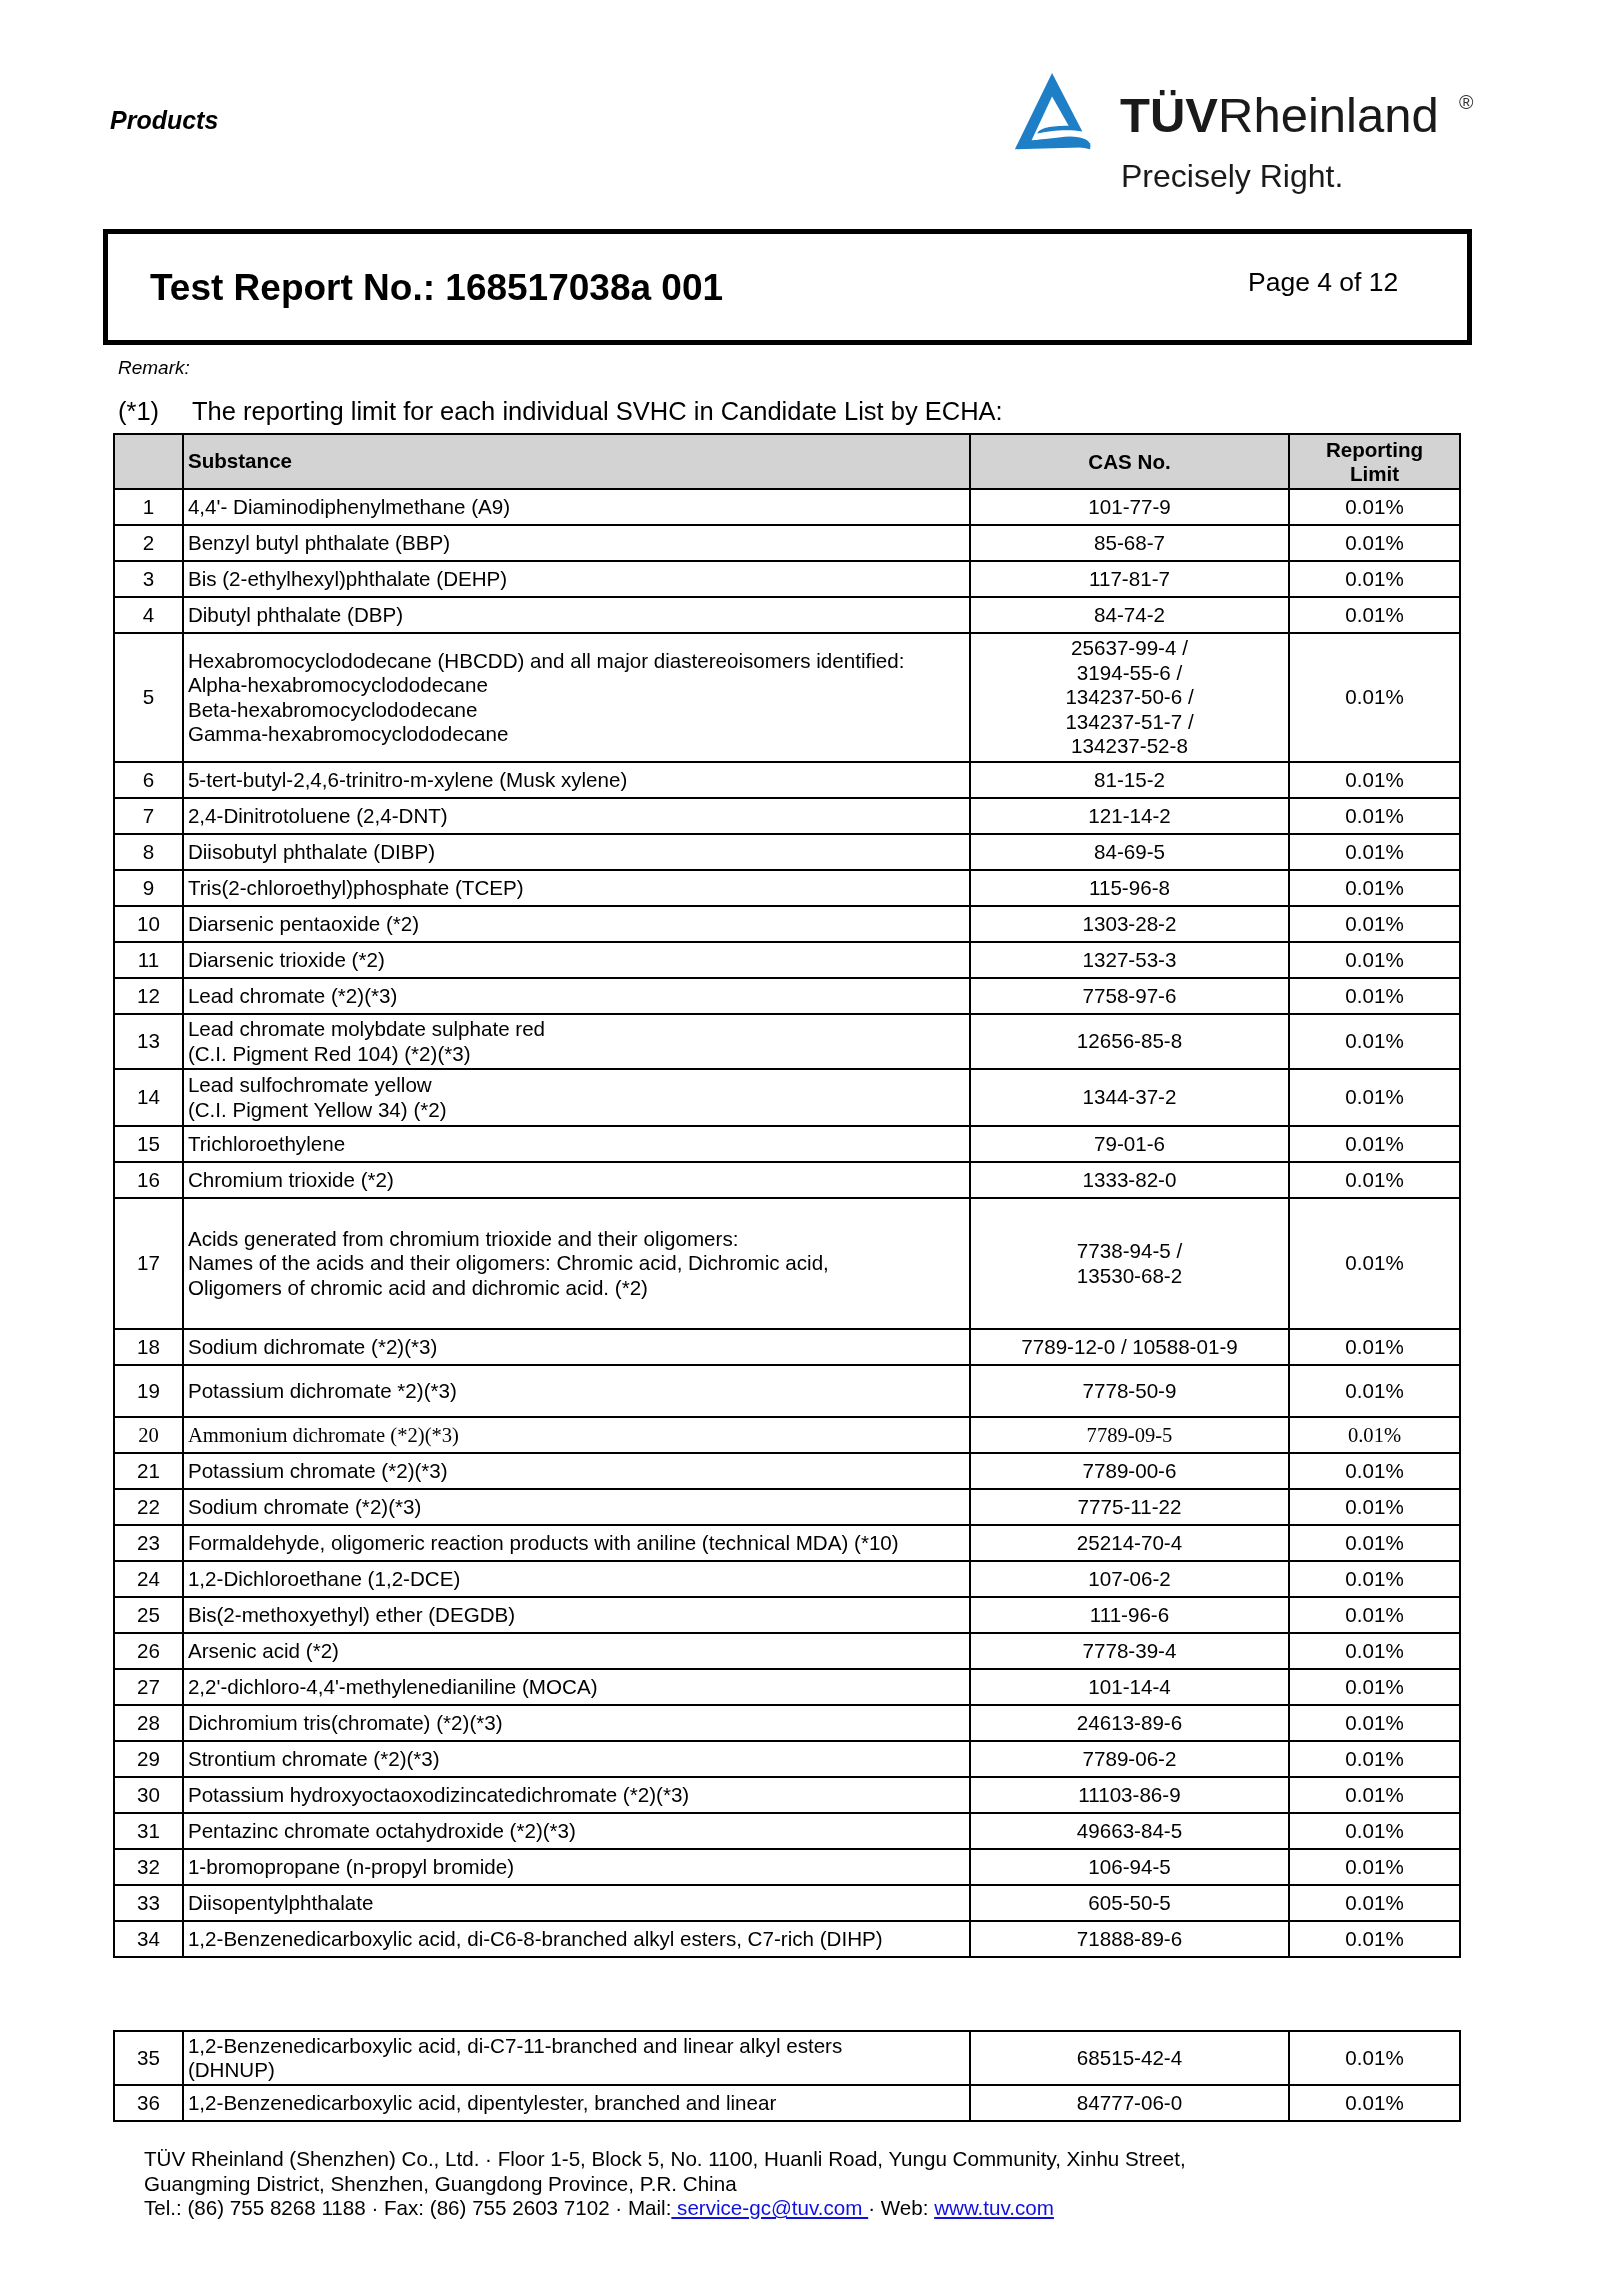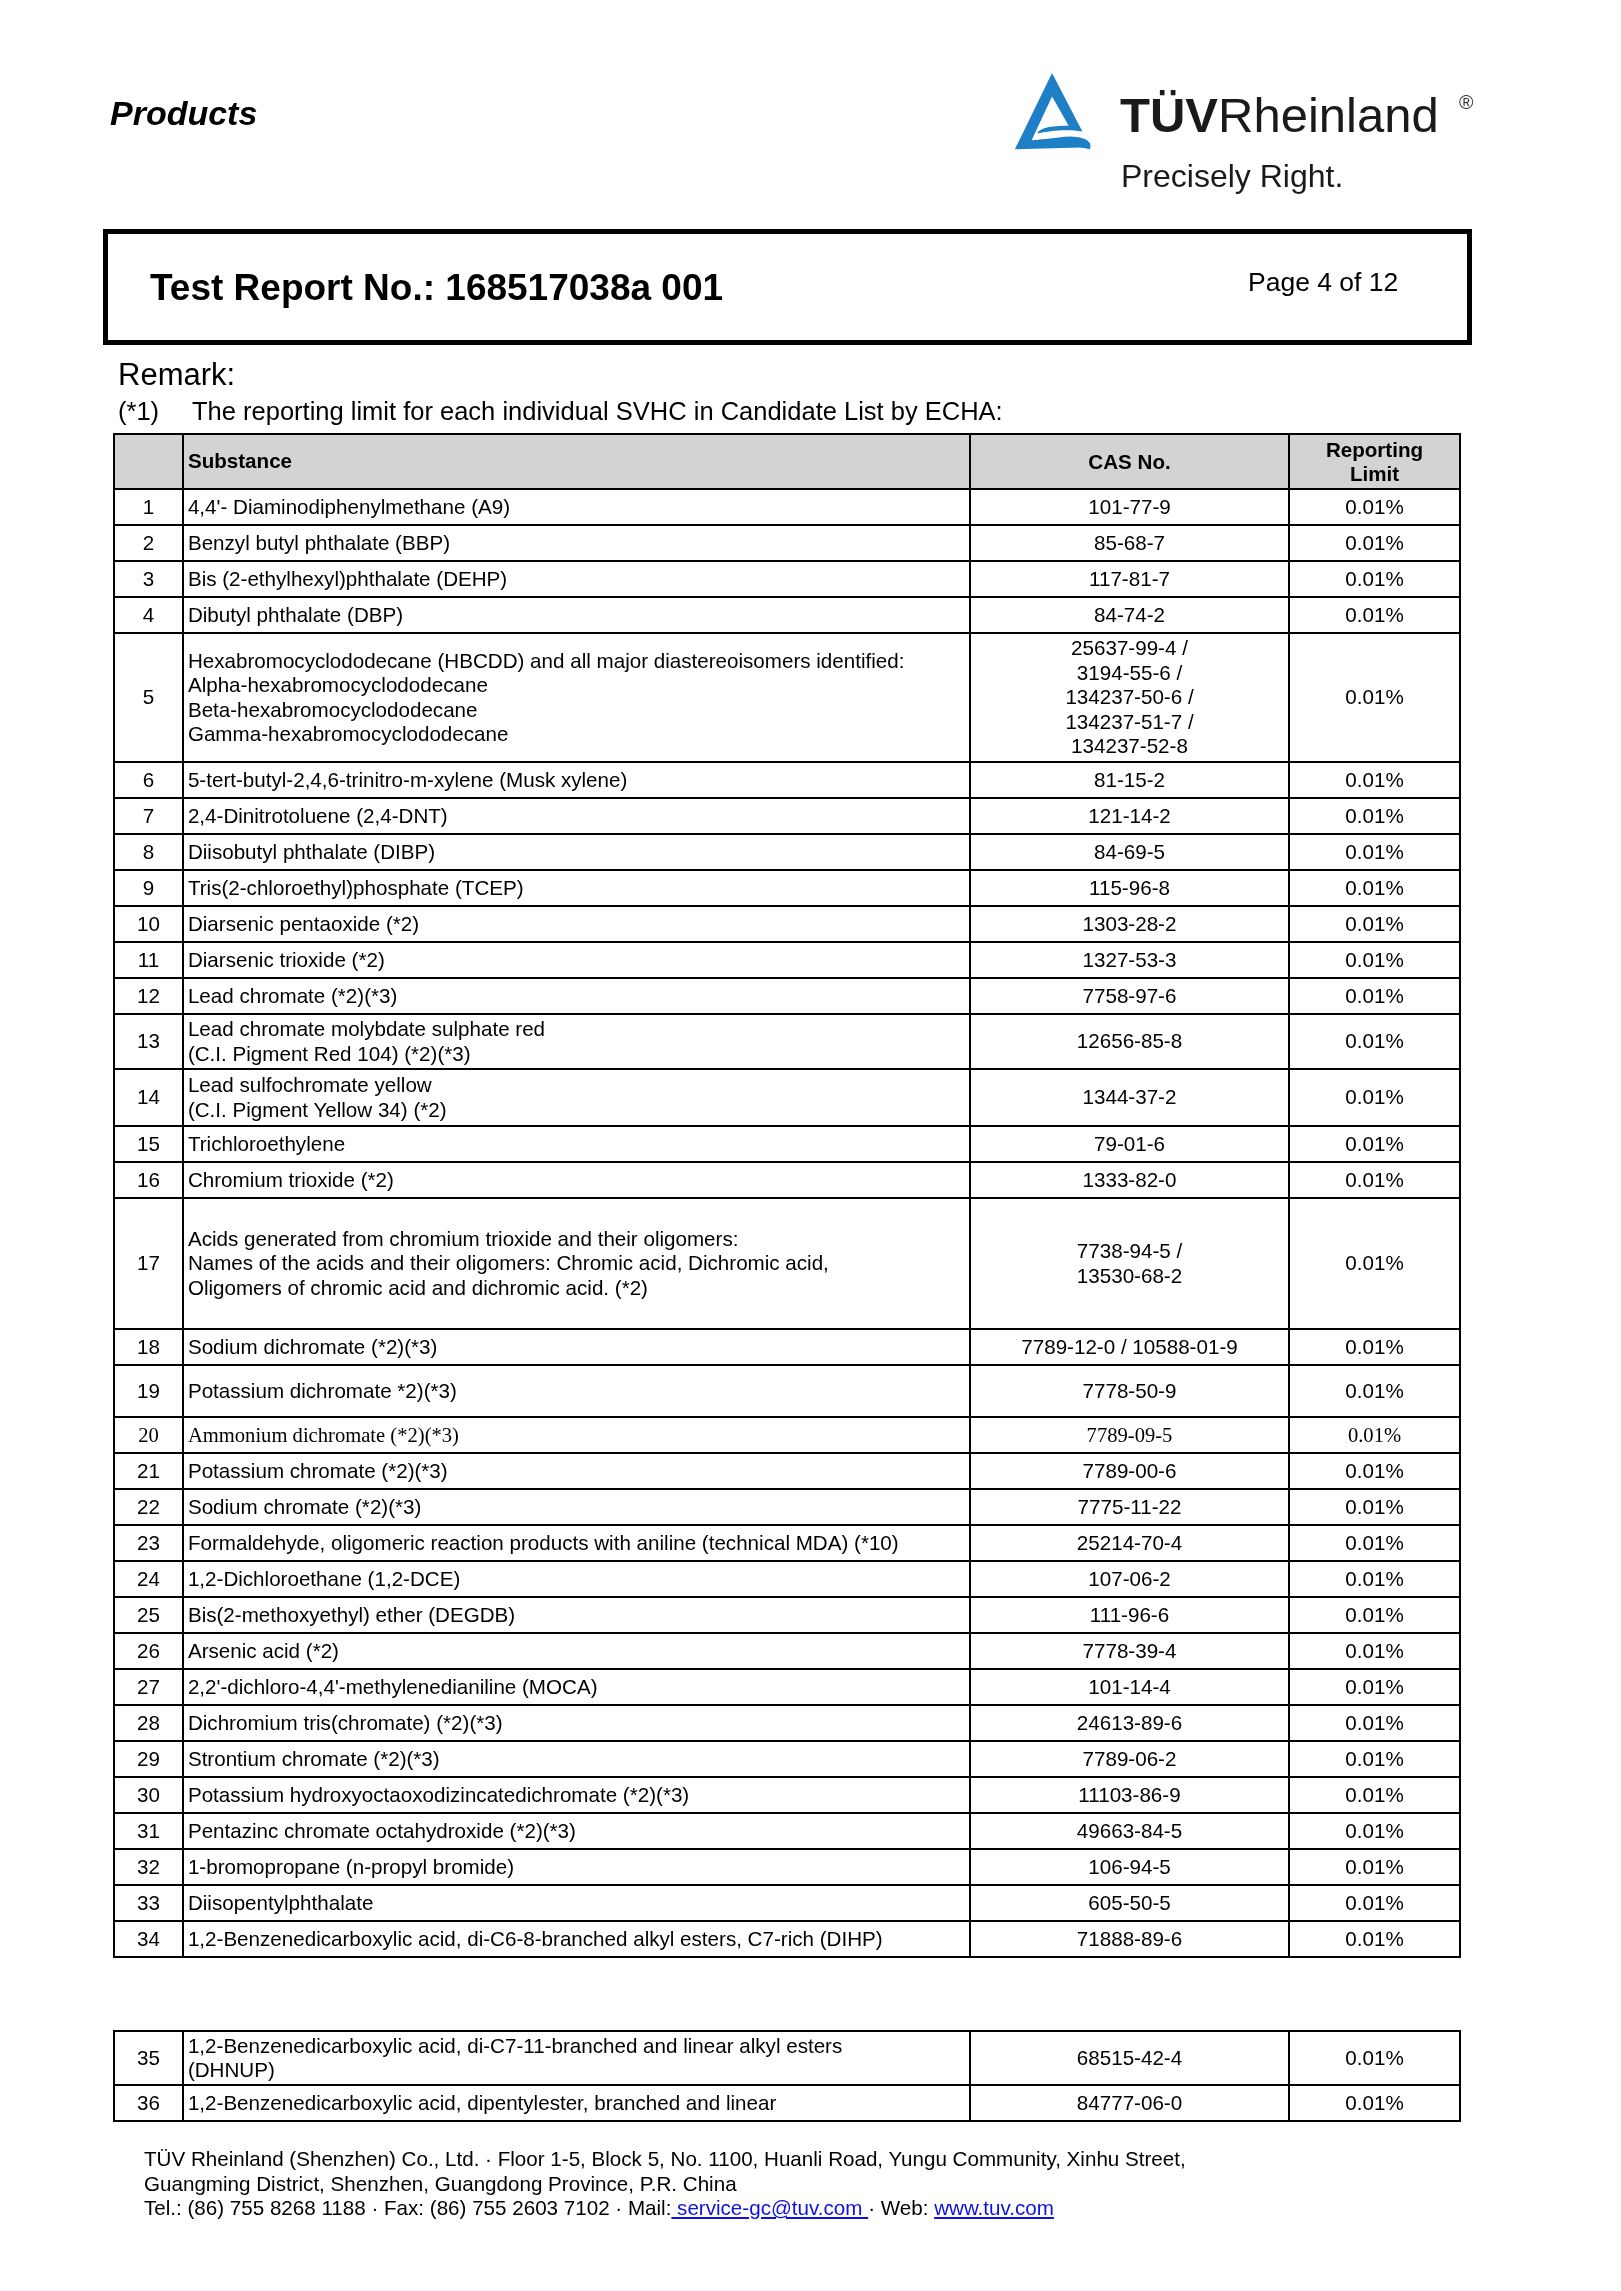--- a/index.html
+++ b/index.html
@@ -1,31 +1,31 @@
 <!DOCTYPE html>
 <html><head>
 <meta charset="utf-8">
 <style>
   html, body { margin: 0; padding: 0; background: #ffffff; }
   body { width: 1621px; height: 2292px; position: relative; overflow: hidden;
          font-family: "Liberation Sans", sans-serif; color: #000; }
   .abs { position: absolute; }
-  .products { left: 110px; top: 94px; font-size: 34px; font-weight: bold; font-style: italic; }
+  .products { left: 110px; top: 106px; font-size: 25px; font-weight: bold; font-style: italic; }
   .logo { left: 1010px; top: 69px; width: 490px; height: 137px; }
   .logo-mark { position: absolute; left: 0; top: 0; }
   .logo-name { position: absolute; left: 110px; top: 21.6px; font-size: 49px; letter-spacing: 0px; line-height: 1; color: #1a1a1a; white-space: nowrap; }
   .logo-name b { font-weight: bold; margin-top: 36px; }
   .logo-reg { position: absolute; left: 449px; top: 21.6px; font-size: 19.6px; color: #333; }
   .logo-tag { position: absolute; left: 111px; top: 89px; font-size: 32px; color: #1a1a1a; white-space: nowrap; }
 
   .title-box { left: 103px; top: 229px; width: 1359px; height: 106px; border: 5.9px solid #000; }
   .title-text { position: absolute; left: 42px; top: 33px; font-size: 37px; font-weight: bold; white-space: nowrap; }
   .page-text { position: absolute; left: 1140px; top: 33px; font-size: 26.5px; white-space: nowrap; }
 
-  .remark { left: 118px; top: 357px; font-size: 31px; }
+  .remark { left: 118px; top: 357px; font-size: 19px; font-style: italic; }
   .note1 { left: 118px; top: 397px; font-size: 25.5px; white-space: nowrap; }
   .note1 .code { display: inline-block; width: 74px; }
 
   table.svhc { position: absolute; left: 113px; width: 1345px; border-collapse: collapse; table-layout: fixed; }
   table.svhc td, table.svhc th { border: 2.9px solid #000; border-left-width: 2px; border-right-width: 2px; padding: 0 3.9px; font-size: 20.6px; line-height: 24.5px; vertical-align: middle; }
   table.svhc th { background: #d3d3d3; font-weight: bold; height: 53px; }
   table.svhc td.no { text-align: center; }
   table.svhc td.cas, table.svhc td.lim { text-align: center; }
   table.svhc th.sub { text-align: left; }
   table.svhc th.cas, table.svhc th.lim { text-align: center; line-height: 23.5px; }

